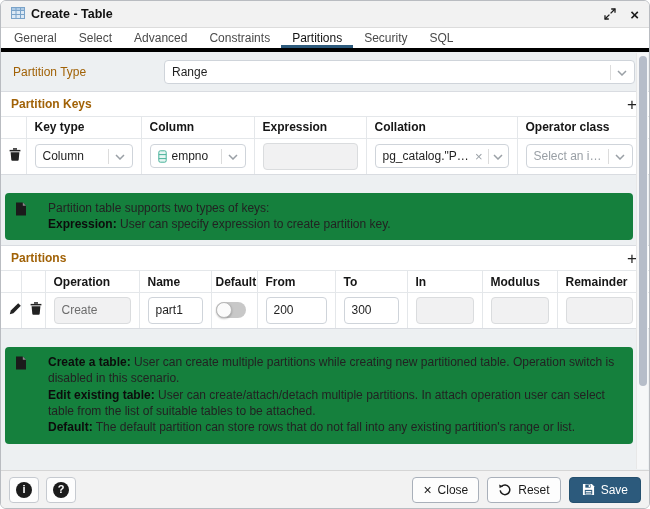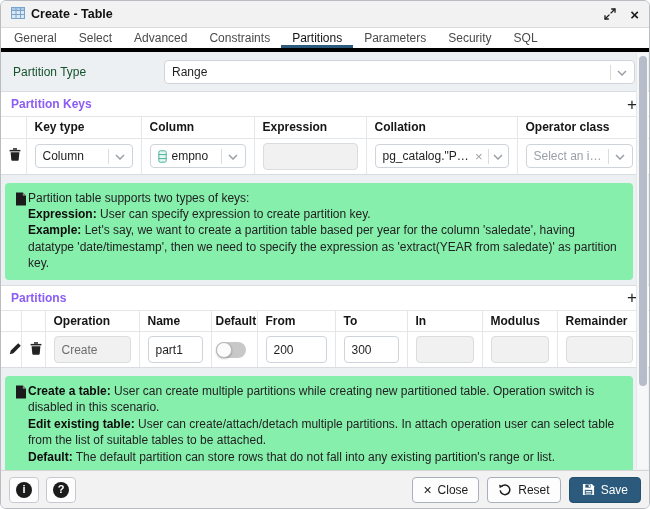--- a/index.html
+++ b/index.html
@@ -34,38 +34,38 @@
   .content { position:relative; flex:1 1 auto; background:#edf0f2; overflow:hidden; }
   .scrollbar {
     position:absolute; top:1px; right:1px; bottom:1px; width:12px;
     background:#f6f7f8; border-left:1px solid #e8e8e8; z-index:5;
   }
   .scrollbar .thumb {
     position:absolute; top:3px; left:1.5px; width:8px; height:330px;
     background:#b6bdc9; border-radius:4px; cursor:pointer;
   }
   .field-row { display:flex; align-items:center; padding:8px 14px 7px 12px; }
-  .field-row .lbl { width:151px; color:#14532d; }
+  .field-row .lbl { width:151px; color:#a16207; }
   .select-box {
     display:flex; align-items:center; background:#fff; border:1px solid #cfd4da;
     border-radius:4px; height:24px; padding:0 7px; white-space:nowrap; cursor:pointer;
     min-width:0;
   }
   .select-box.grow { flex:1; }
   .caret-area { margin-left:auto; display:flex; align-items:center; gap:0; padding-left:6px; }
   .caret-divider { width:1px; height:15px; background:#dcdcdc; margin-right:6px; }
   .placeholder-text { color:#9aa0a6; overflow:hidden; text-overflow:ellipsis; }
   .clear-x { color:#9aa0a6; font-size:13px; margin-left:6px; cursor:pointer; line-height:1; }
   
   .panel { background:#fff; border-top:1px solid #d9dce1; border-bottom:1px solid #d9dce1; }
   .panel-header {
     height:25px; display:flex; align-items:center; justify-content:space-between;
     padding:0 12px 0 10px; border-bottom:1px solid #e4e7ea;
   }
-  .panel-title { font-weight:bold; color:#8b5cf6; }
+  .panel-title { font-weight:bold; color:#a16207; }
   .add-btn { font-size:17px; font-weight:300; color:#222; cursor:pointer; line-height:1; }
   table.grid { width:100%; border-collapse:collapse; table-layout:fixed; }
   table.grid th {
     font-weight:bold; text-align:left; padding:3px 8px; color:#161616;
     border-left:1px solid #e4e7ea; height:21px; font-size:12px; overflow:hidden; white-space:nowrap;
   }
   table.grid th:first-child { border-left:none; }
   table.grid td {
     padding:4px 8px; border-left:1px solid #e4e7ea; border-top:1px solid #e4e7ea;
     vertical-align:middle; overflow:hidden;
@@ -81,22 +81,22 @@
   .switch {
     width:30px; height:16px; border-radius:9px; background:#c6c6c6; position:relative;
     cursor:pointer; opacity:.95;
   }
   .switch .knob {
     position:absolute; left:0; top:-0px; width:16px; height:16px; border-radius:50%;
     background:#fbfbfb; border:1px solid #b5b5b5; box-shadow:0 1px 2px rgba(0,0,0,.25);
   }
   
   .infobox {
-    margin:8px 16px 5px 4px; background:#86efac; border-radius:4px;
-    padding:7px 12px 8px 10px; display:flex; gap:0; line-height:16.4px; color:#222;
+    margin:18px 16px 5px 4px; background:#15803d; border-radius:4px;
+    padding:7px 12px 8px 10px; display:flex; gap:20px; line-height:16.4px; color:#222;
   }
   .infobox .doc { flex:0 0 13px; padding-top:2px; }
   .infobox b { color:#0c0c0c; }
   
   .footer {
     flex:0 0 38px; background:#f2f2f2; border-top:1px solid #d5d5d5;
     display:flex; align-items:center; padding:0 8px; gap:7px;
   }
   .icon-btn {
     width:30px; height:26px; background:#fdfdfd; border:1px solid #c6cad0; border-radius:4px;
@@ -142,21 +142,20 @@
       <span class="win-btn win-close">×</span>
     </span>
   </div>
 
   <div class="tabbar">
     <div class="tab">General</div>
     <div class="tab">Select</div>
     <div class="tab">Advanced</div>
     <div class="tab">Constraints</div>
     <div class="tab active">Partitions</div>
-    <div class="tab">Parameters</div>
     <div class="tab">Security</div>
     <div class="tab">SQL</div>
   </div>
 
   <div class="content">
 
     <div class="field-row">
       <span class="lbl">Partition Type</span>
       <div class="select-box grow">
         <span>Range</span>
@@ -276,21 +275,20 @@
     <div class="infobox">
       <span class="doc">
         <svg width="12" height="14" viewBox="0 0 12 14">
           <path d="M1 0.5h6.8L11 3.7v9.8H1z" fill="#1b1b1b"></path>
           <path d="M7.8 0.5l3.2 3.2H7.8z" fill="#8d8d8d"></path>
         </svg>
       </span>
       <div>
         <div><b></b><span>Partition table supports two types of keys:</span></div>
         <div><b>Expression:</b><span> User can specify expression to create partition key.</span></div>
-        <div><b>Example:</b><span> Let's say, we want to create a partition table based per year for the column 'saledate', having datatype 'date/timestamp', then we need to specify the expression as 'extract(YEAR from saledate)' as partition key.</span></div>
       </div>
     </div>
 
     <div class="panel">
       <div class="panel-header">
         <span class="panel-title">Partitions</span>
         <span class="add-btn">+</span>
       </div>
       <table class="grid">
         <colgroup>

